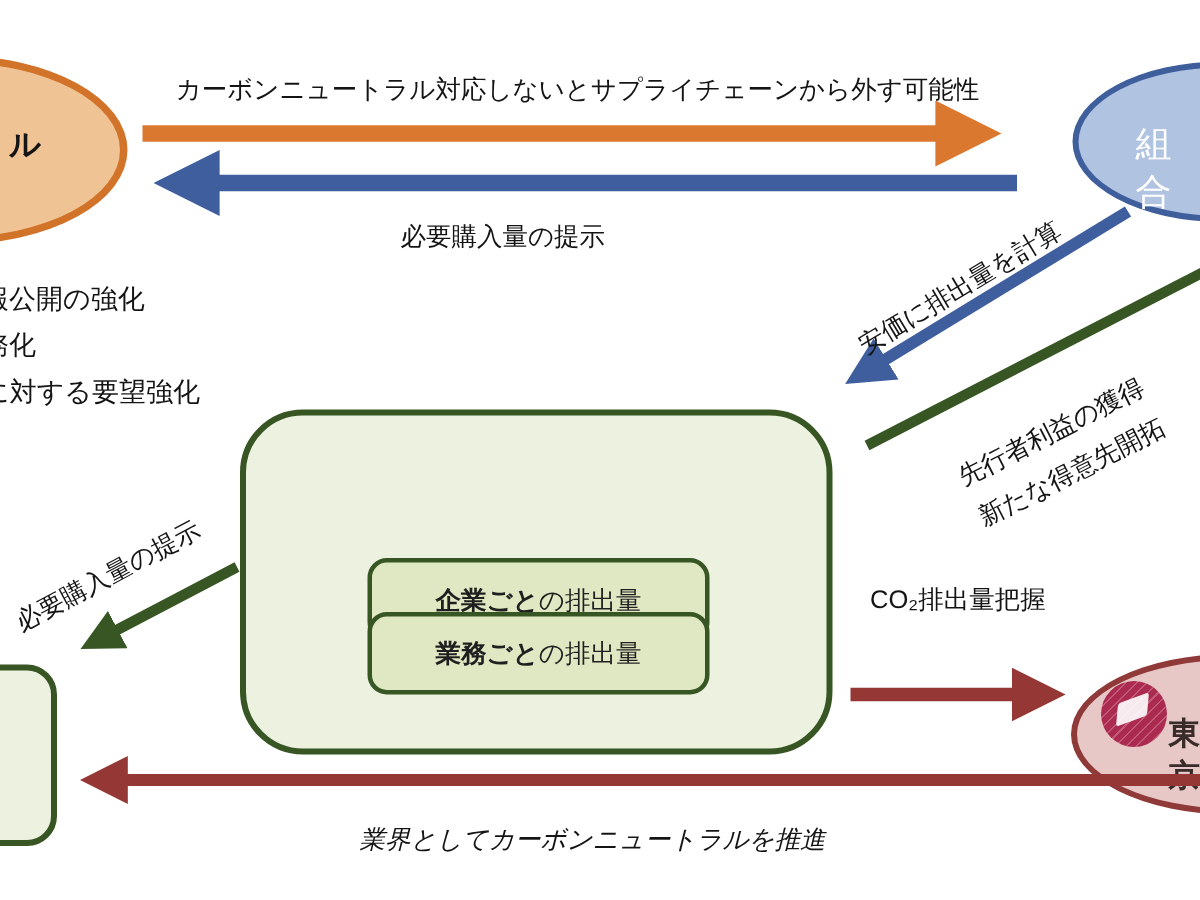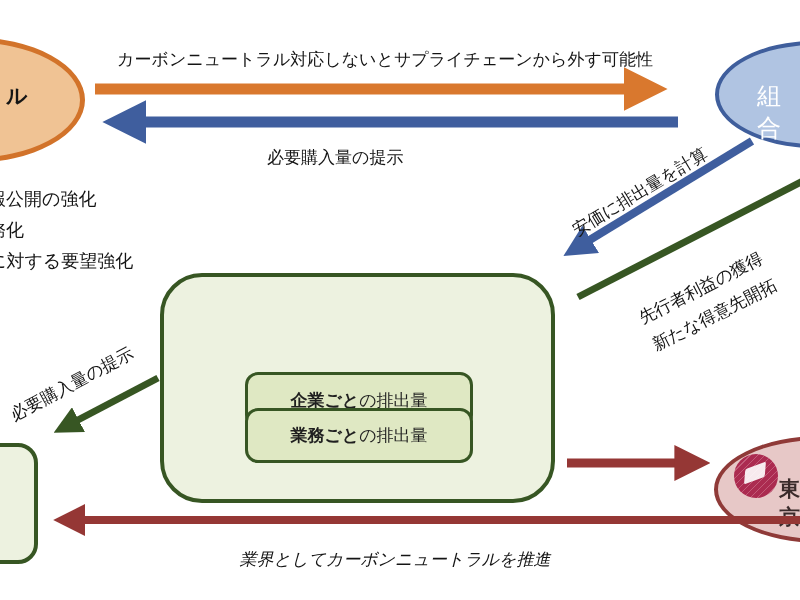--- a/index.html
+++ b/index.html
@@ -120,17 +120,18 @@
   <div class="lbl rot blue-diag-label">安価に排出量を計算</div>
 
   <div class="lbl rot green-diag-label">
     <div>先行者利益の獲得</div>
     <div>新たな得意先開拓</div>
   </div>
 
   <div class="lbl rot purchase-label">必要購入量の提示</div>
 
   <div class="lbl member-label">
+    <div>CO₂排出量把握</div>
   </div>
 
   <div class="lbl center industry-label">業界としてカーボンニュートラルを推進</div>
 
 </div>
 
 </body></html>

